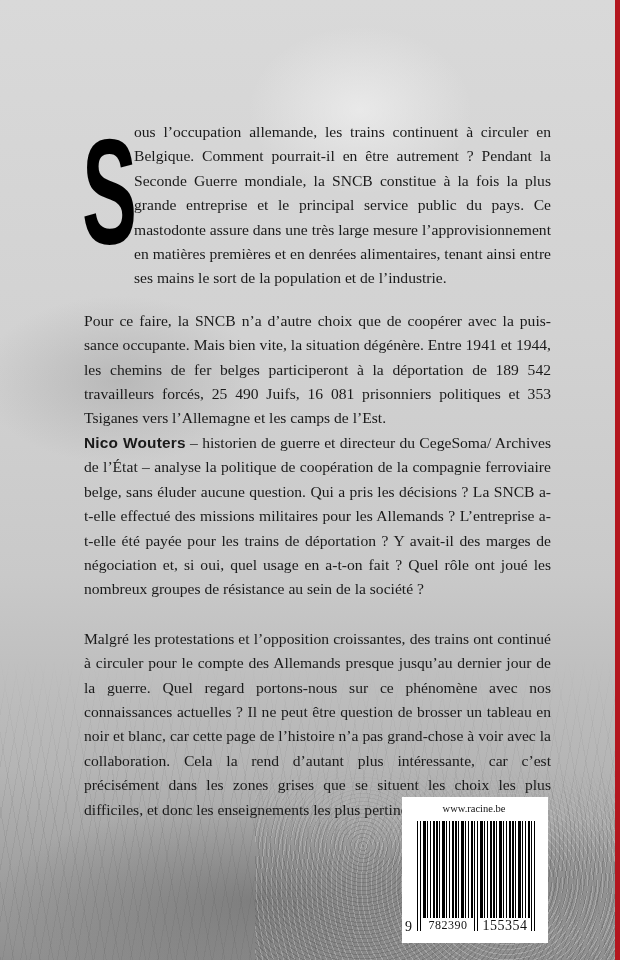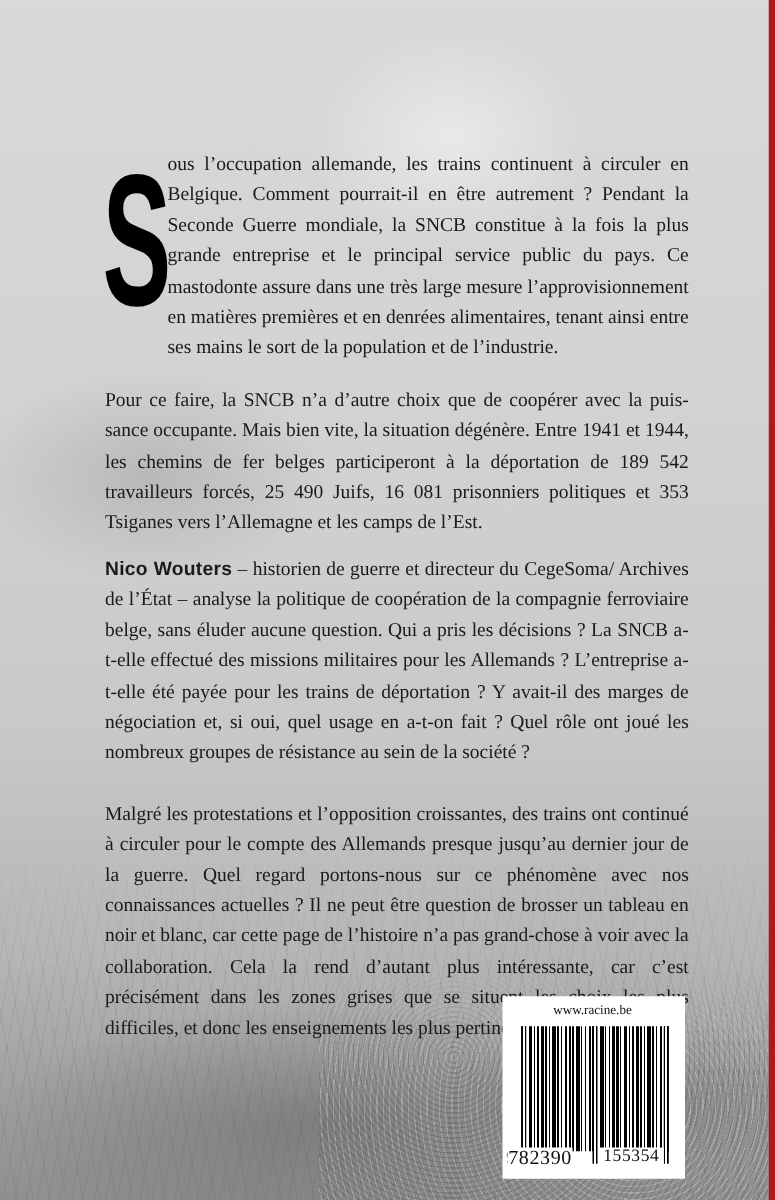--- a/index.html
+++ b/index.html
@@ -48,21 +48,21 @@
       float: left;
       font-family: "Liberation Sans", "DejaVu Sans", sans-serif;
       font-weight: bold;
       font-size: 150px; line-height: 128px;
       height: 140px; width: 44px;
       margin: 8px 8px 0 -2px;
       transform: scaleX(0.55); transform-origin: left top;
       color: #000;
     }
     .p2 { margin-top: 18px; }
-    .p3 { margin-top: 13px; }
+    .p3 { }
     .p4 { margin-top: 25px; }
     .author {
       font-family: "Liberation Sans", "DejaVu Sans", sans-serif;
       font-weight: bold; font-size: 15.4px; letter-spacing: 0.2px;
     }
     .barcode-box {
       position: absolute; left: 402px; top: 797px; width: 146px; height: 146px;
       background: #fff;
     }
     .barcode-url {
@@ -80,21 +80,21 @@
       position: absolute; top: 24px; width: 4px; height: 110px;
       background: repeating-linear-gradient(90deg, #000 0 1px, #fff 1px 3px, #000 3px 4px);
     }
     .guard-l { left: 15px; }
     .guard-m { left: 72px; }
     .guard-r { left: 129px; }
     .isbn-first {
       position: absolute; left: 3px; top: 122px; font-size: 14px; color: #111;
     }
     .isbn-left {
-      position: absolute; left: 4px; top: 121px; width: 52px; font-size: 16px; color: #111;
+      position: absolute; left: 20px; top: 121px; width: 52px; font-size: 12px; color: #111;
       background: #fff; text-align: center; letter-spacing: 0.5px;
     }
     .isbn-right {
       position: absolute; left: 77px; top: 121px; width: 52px; font-size: 14px; color: #111;
       background: #fff; text-align: center; letter-spacing: 0.5px;
     }
   </style>
 </head>
 <body>
 

